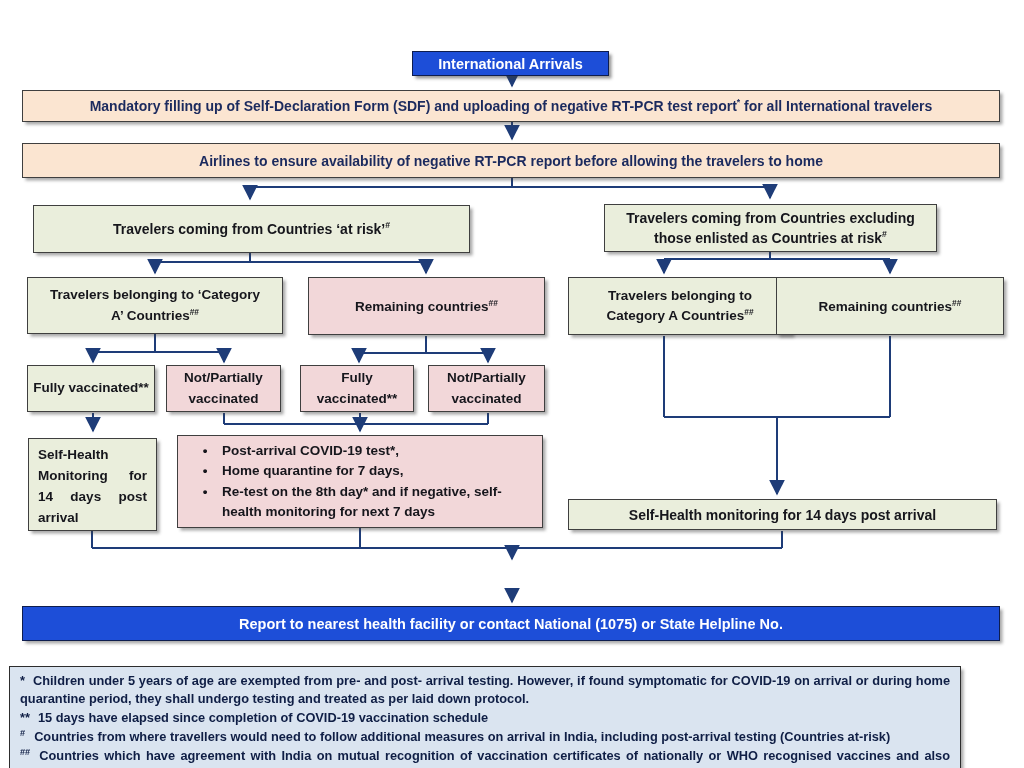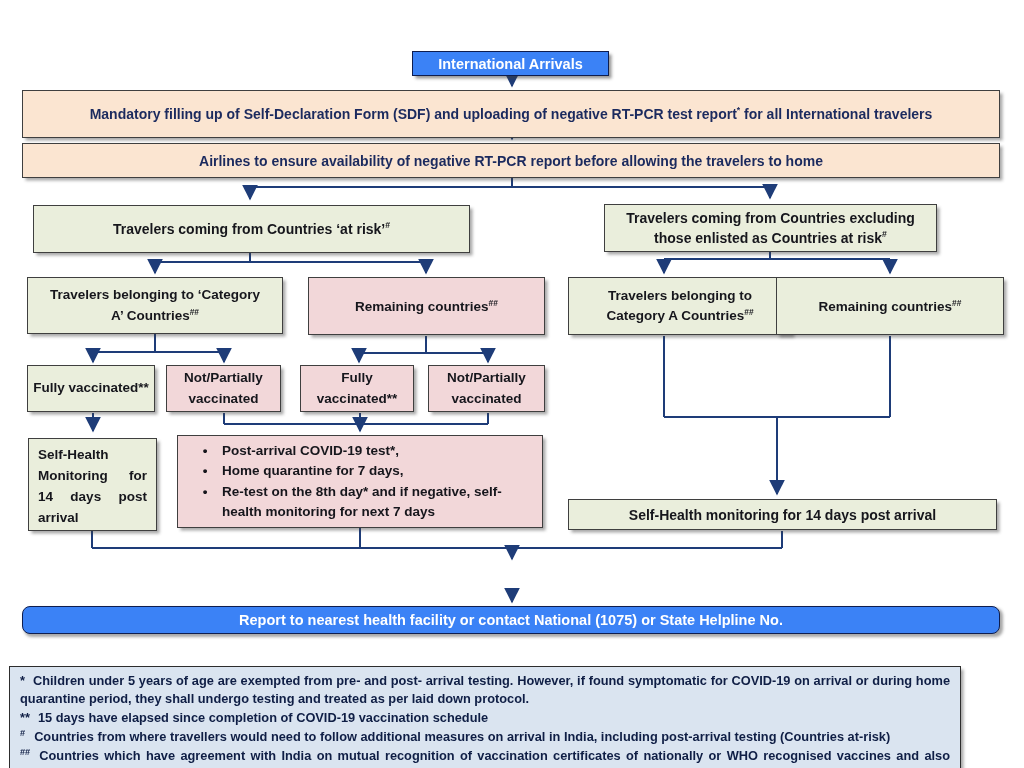--- a/index.html
+++ b/index.html
@@ -6,21 +6,21 @@
   .stage{
     position:relative;width:1024px;height:768px;background:#ffffff;overflow:hidden;
     font-family:"Liberation Sans",sans-serif;font-weight:700;
   }
   .connectors{position:absolute;left:0;top:0;width:1024px;height:768px;z-index:1;}
   .box{position:absolute;z-index:2;box-sizing:border-box;display:flex;align-items:center;justify-content:center;
        text-align:center;border:1.5px solid #3f3f3f;box-shadow:2.5px 2.5px 3px rgba(60,60,60,.45);}
   .green{background:#eaeedc;color:#16161c;}
   .pink{background:#f2d7d9;color:#16161c;}
   .peach{background:#fbe5d1;color:#1b2a5e;}
-  .navy{background:#3b82f6;color:#ffffff;border:1px solid #0e1d4e;}
+  .navy{background:#1d4ed8;color:#ffffff;border:1px solid #0e1d4e;}
   .title-banner{
     position:absolute;z-index:2;box-sizing:border-box;background:#152768;color:#ffffff;
     border:3px solid #ffffff;box-shadow:0 0 0 1px #b9bec7,3px 4px 4px rgba(0,0,0,.4);
     display:flex;align-items:center;justify-content:center;font-size:17px;
   }
   .fs14{font-size:14px;} .fs13{font-size:13.5px;}
   sup{font-size:62%;vertical-align:super;line-height:0;}
   .just{display:block;text-align:justify;padding:6px 9px;line-height:1.55;}
   .bullets{flex-direction:column;align-items:stretch;justify-content:center;text-align:left;padding:4px 10px;}
   .bullet-row{display:flex;line-height:1.5;}
@@ -71,21 +71,21 @@
       <path d="M512 548 V559" marker-end="url(#ah)"></path>
       <path d="M512 596 V602" marker-end="url(#ah)"></path>
     </g>
   </svg>
 
 
   <div class="box navy" style="left:412px;top:51px;width:197px;height:25px;font-size:14.5px;box-shadow:2.5px 2.5px 3px rgba(60,60,60,.55);">
     <span>International Arrivals</span>
   </div>
 
-  <div class="box peach fs14" style="left:22px;top:90px;width:978px;height:48px;">
+  <div class="box peach fs14" style="left:22px;top:90px;width:978px;height:32px;">
     <span><span>Mandatory filling up of Self-Declaration Form (SDF) and uploading of negative RT-PCR test report</span><sup>*</sup><span> for all International travelers</span></span>
   </div>
 
   <div class="box peach fs14" style="left:22px;top:143px;width:978px;height:35px;">
     <span>Airlines to ensure availability of negative RT-PCR report before allowing the travelers to home</span>
   </div>
 
   <div class="box green fs14" style="left:33px;top:205px;width:437px;height:48px;">
     <span><span>Travelers coming from Countries ‘at risk’</span><sup>#</sup></span>
   </div>
@@ -143,21 +143,21 @@
         <span class="bullet-dot">•</span>
         <span>Re-test on the 8th day* and if negative, self-health monitoring for next 7 days</span>
       </div>
   </div>
 
   <div class="box green fs14" style="left:568px;top:499px;width:429px;height:31px;">
     <span>Self-Health monitoring for 14 days post arrival</span>
   </div>
 
 
-  <div class="box navy" style="left:22px;top:606px;width:978px;height:28px;font-size:14.5px;border-radius:8px;">
+  <div class="box navy" style="left:22px;top:606px;width:978px;height:35px;font-size:14.5px;">
     <span>Report to nearest health facility or contact National (1075) or State Helpline No.</span>
   </div>
 
   <div class="footnotes" style="left:9px;top:641px;width:952px;height:121px;margin-top:25px;">
     <div><span class="fn-marker">*</span><span>Children under 5 years of age are exempted from pre- and post- arrival testing. However, if found symptomatic for COVID-19 on arrival or during home quarantine period, they shall undergo testing and treated as per laid down protocol.</span></div>
     <div><span class="fn-marker">**</span><span>15 days have elapsed since completion of COVID-19 vaccination schedule</span></div>
     <div class="fn-sup"><span class="fn-marker">#</span><span>Countries from where travellers would need to follow additional measures on arrival in India, including post-arrival testing (Countries at-risk)</span></div>
     <div class="fn-sup"><span class="fn-marker">##</span><span>Countries which have agreement with India on mutual recognition of vaccination certificates of nationally or WHO recognised vaccines and also those which exempt Indian citizens fully vaccinated with nationally or WHO recognised vaccines (as available on the websites of Ministry of Health &amp; Family Welfare, Ministry of External Affairs and Air Suvidha Portal)</span></div>
   </div>
 

